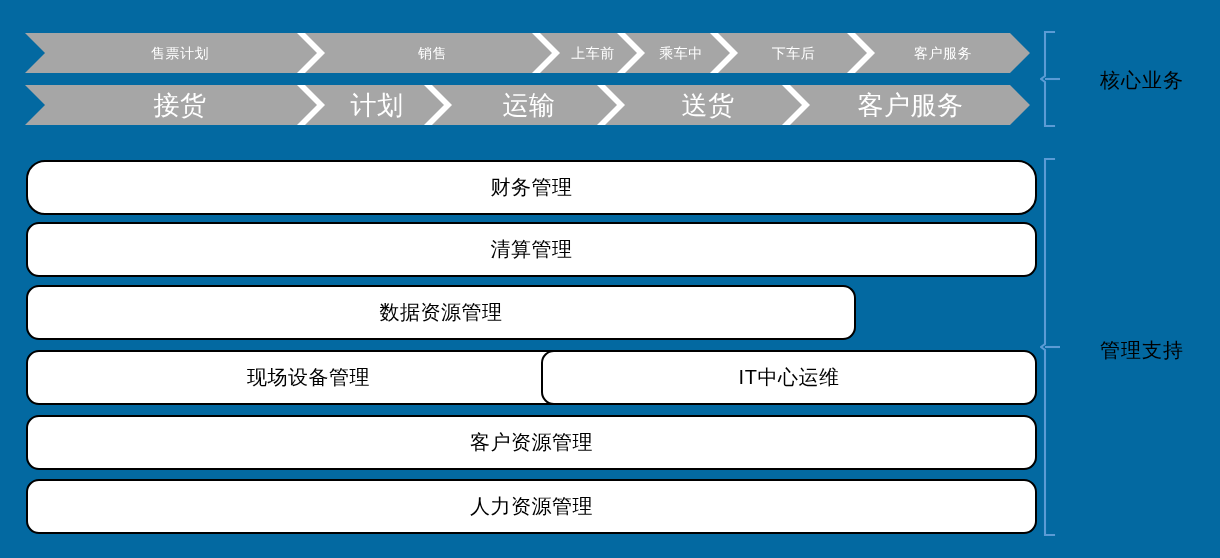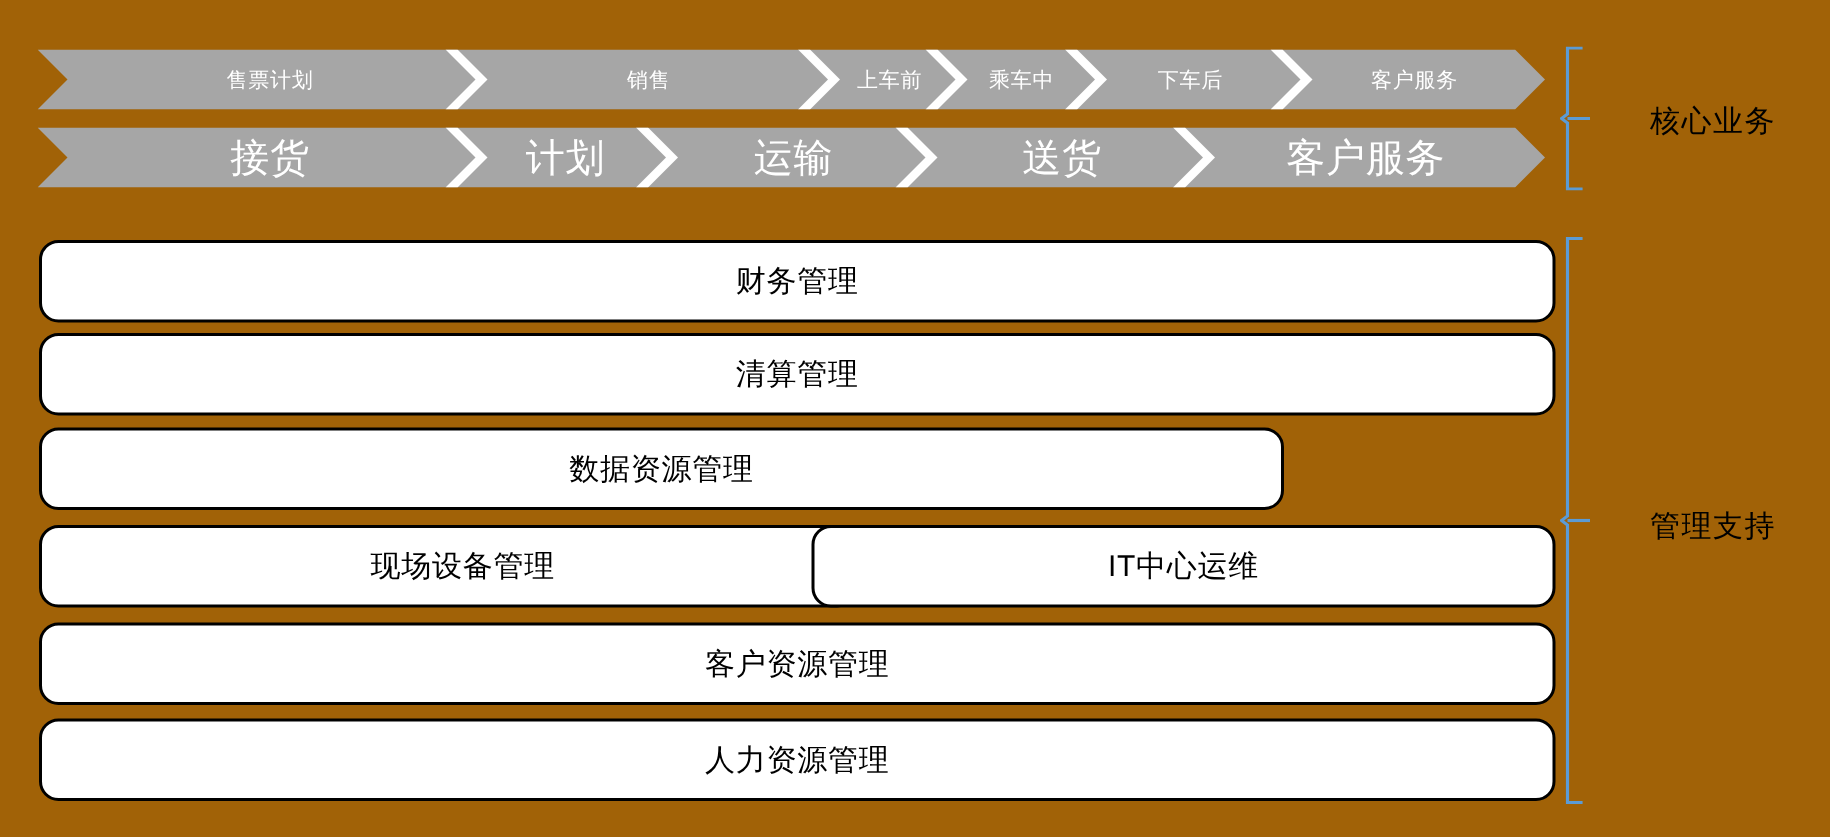--- a/index.html
+++ b/index.html
@@ -8,21 +8,21 @@
     background: #ffffff;
   }
   body {
     font-family: "Liberation Sans", "DejaVu Sans", sans-serif;
     -webkit-font-smoothing: antialiased;
   }
   #canvas {
     position: relative;
     width: 1220px;
     height: 558px;
-    background: #a16207;
+    background: #0369a1;
     overflow: hidden;
   }
 
   
   .chevron-row {
     position: absolute;
     height: 40px;
   }
   .chevron-row svg {
     position: absolute;
@@ -117,21 +117,21 @@
 
   <div class="brace" style="left:1040px; top:31px; width:24px; height:96px;">
     <svg width="24" height="96" viewBox="0 0 24 96">
       <path d="M14,1 L5,1 L5,45 L1,48 L5,51 L5,95 L14,95" fill="none" stroke="#5B9BD5" stroke-width="2.1" stroke-linecap="square" stroke-linejoin="miter"></path>
       <path d="M5,48 L20,48" fill="none" stroke="#5B9BD5" stroke-width="2.1"></path>
     </svg>
   </div>
 
   <span class="group-label" style="left:1100px; top:67px;">核心业务</span>
 
-  <div class="mgmt-box" style="left:26px; top:160px; width:1011px; height:55px;">财务管理</div>
+  <div class="mgmt-box" style="left:26px; top:160px; width:1011px; height:55px;border-radius:19px;">财务管理</div>
 
   <div class="mgmt-box" style="left:26px; top:222px; width:1011px; height:55px;">清算管理</div>
 
   <div class="mgmt-box" style="left:26px; top:285px; width:830px; height:55px;text-align:center;">数据资源管理</div>
 
   <div class="mgmt-box" style="left:26px; top:350px; width:545px; height:55px;padding-left:20px;">现场设备管理</div>
 
   <div class="mgmt-box" style="left:541px; top:350px; width:496px; height:55px;">IT中心运维</div>
 
   <div class="mgmt-box" style="left:26px; top:415px; width:1011px; height:55px;">客户资源管理</div>

